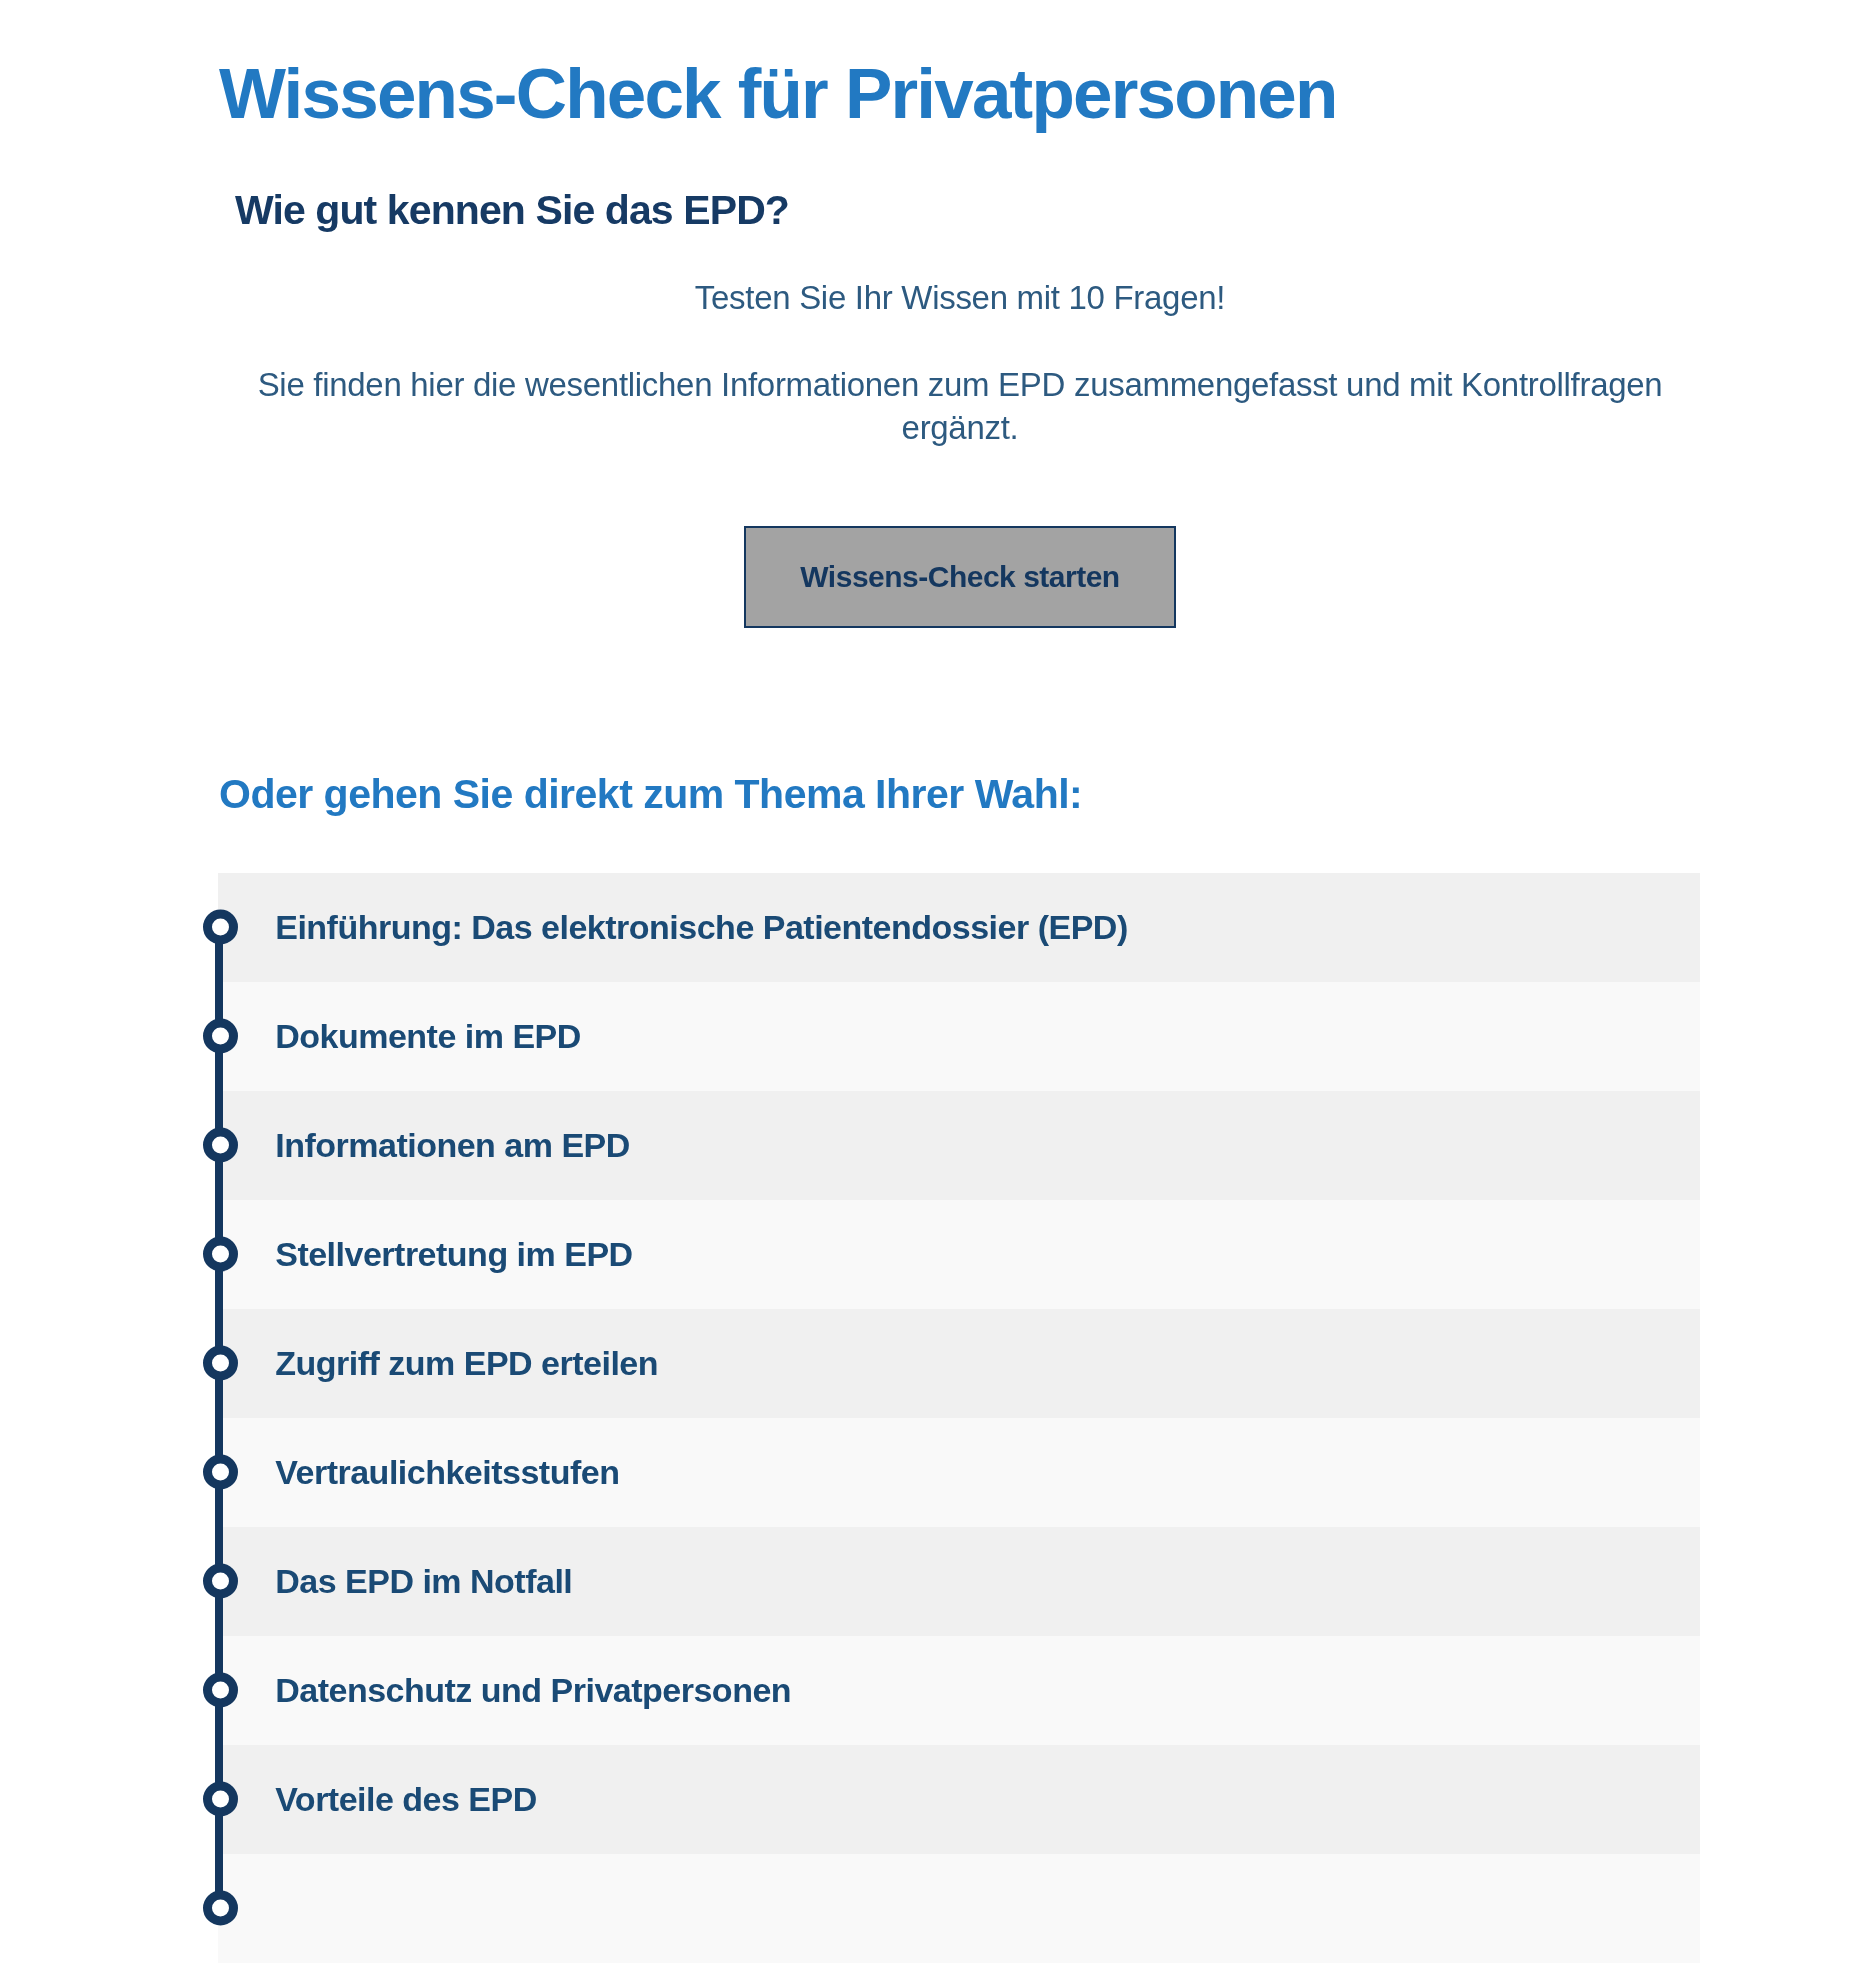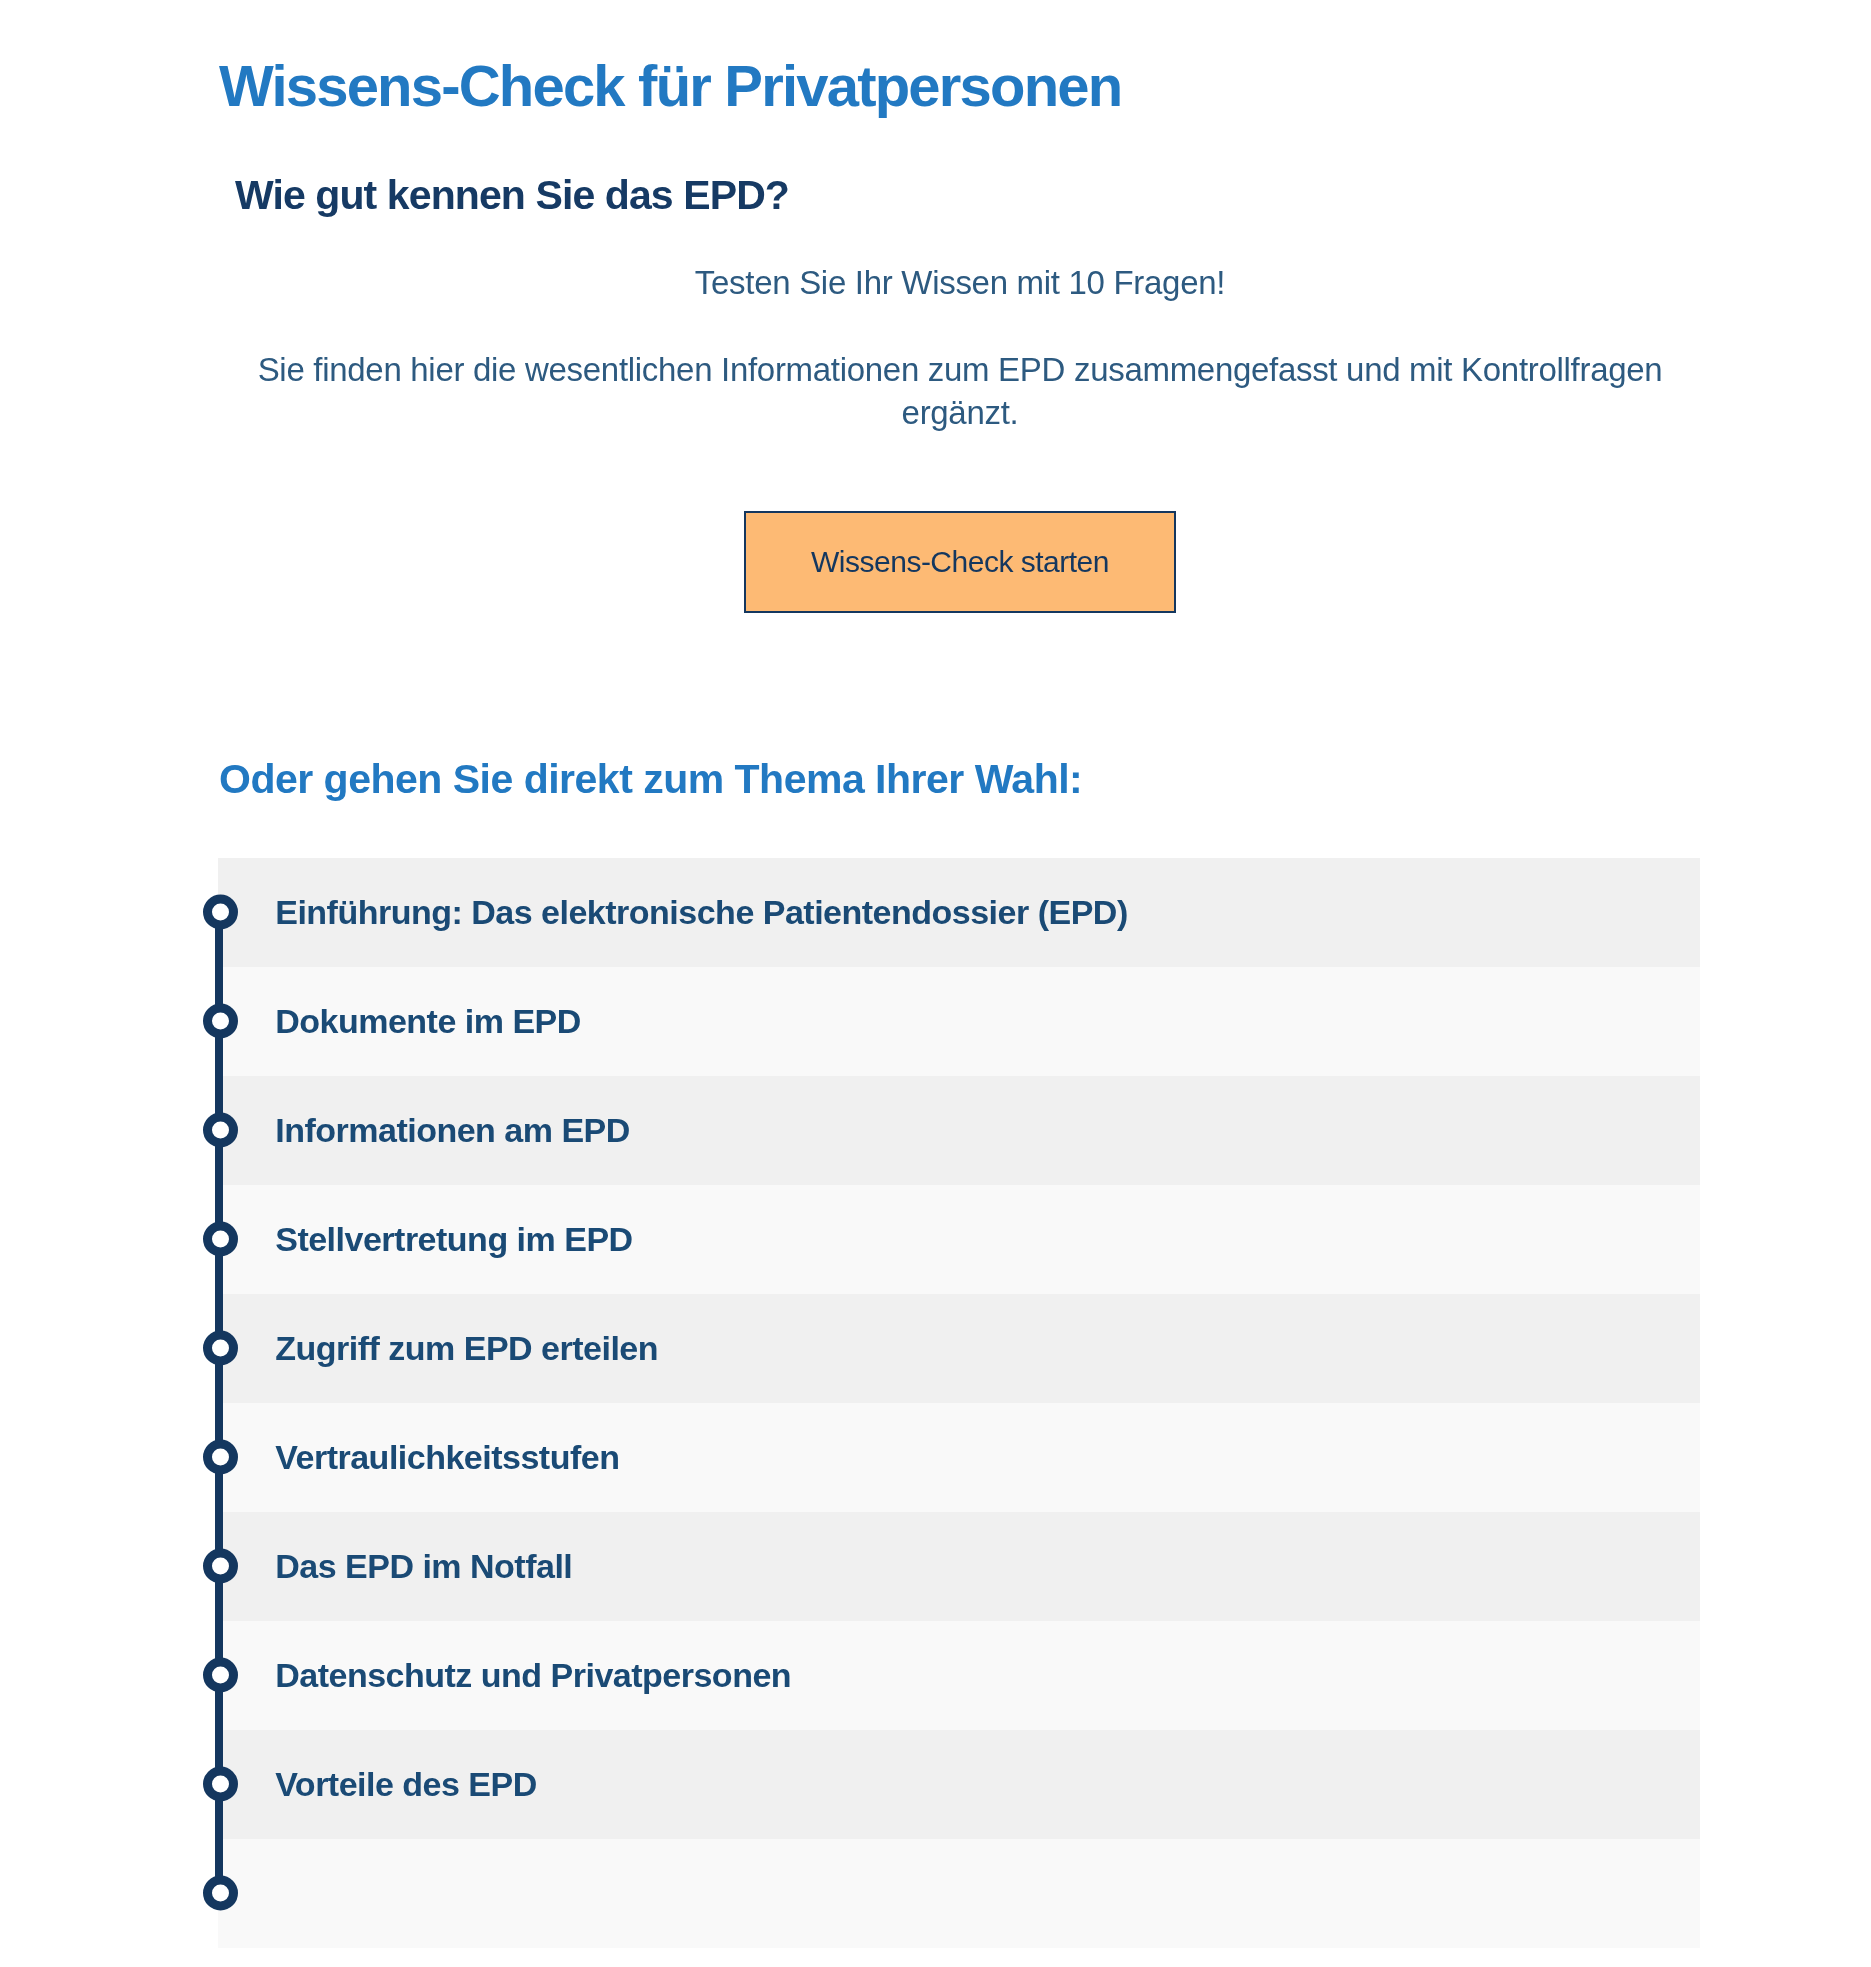--- a/index.html
+++ b/index.html
@@ -18,21 +18,21 @@
     width:1871px;
     min-height:1967px;
   }
   .page{
     width:1871px;
     min-height:1967px;
     padding:0 170px 48px 219px;
   }
   h1.page-title{
     margin:53px 0 0;
-    font-size:58px;
+    font-size:71px;
     line-height:1.15;
     font-weight:700;
     letter-spacing:-1.8px;
     color:var(--accent);
   }
   h2.page-subtitle{
     margin:53px 16px 0;
     font-size:41px;
     line-height:1.1;
     font-weight:700;
@@ -50,26 +50,26 @@
   }
   .btn-row{
     width:1482px;
     margin-top:77px;
     display:flex;
     justify-content:center;
   }
   .start-btn{
     width:432px;
     height:102px;
-    background:#fdba74;
+    background:#a3a3a3;
     border:2.7px solid var(--navy);
     color:var(--navy);
     font-family:inherit;
     font-size:30px;
-    font-weight:400;
+    font-weight:700;
     letter-spacing:-0.5px;
     cursor:pointer;
   }
   h3.topics-heading{
     margin:144px 0 12px;
     font-size:41px;
     line-height:1.1;
     font-weight:700;
     letter-spacing:-0.5px;
     color:var(--accent);

